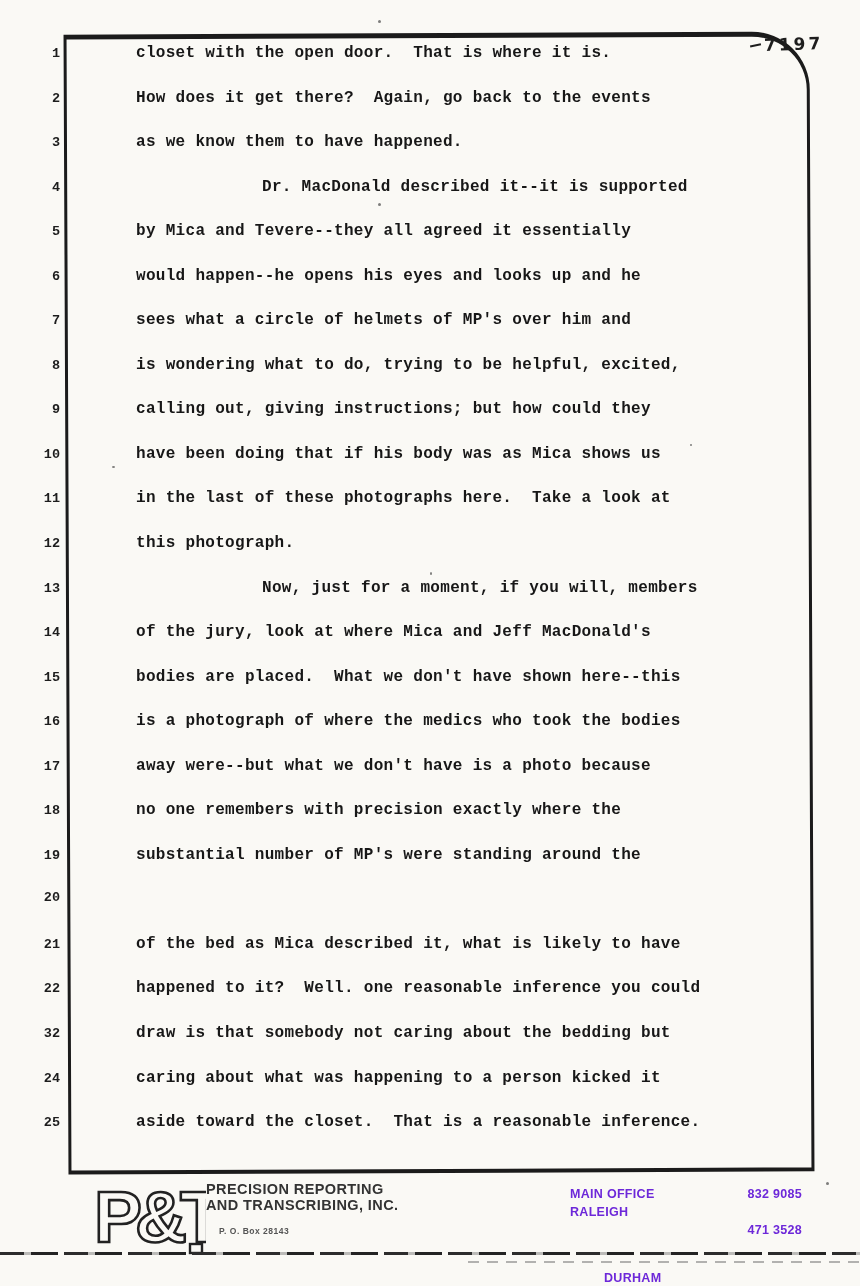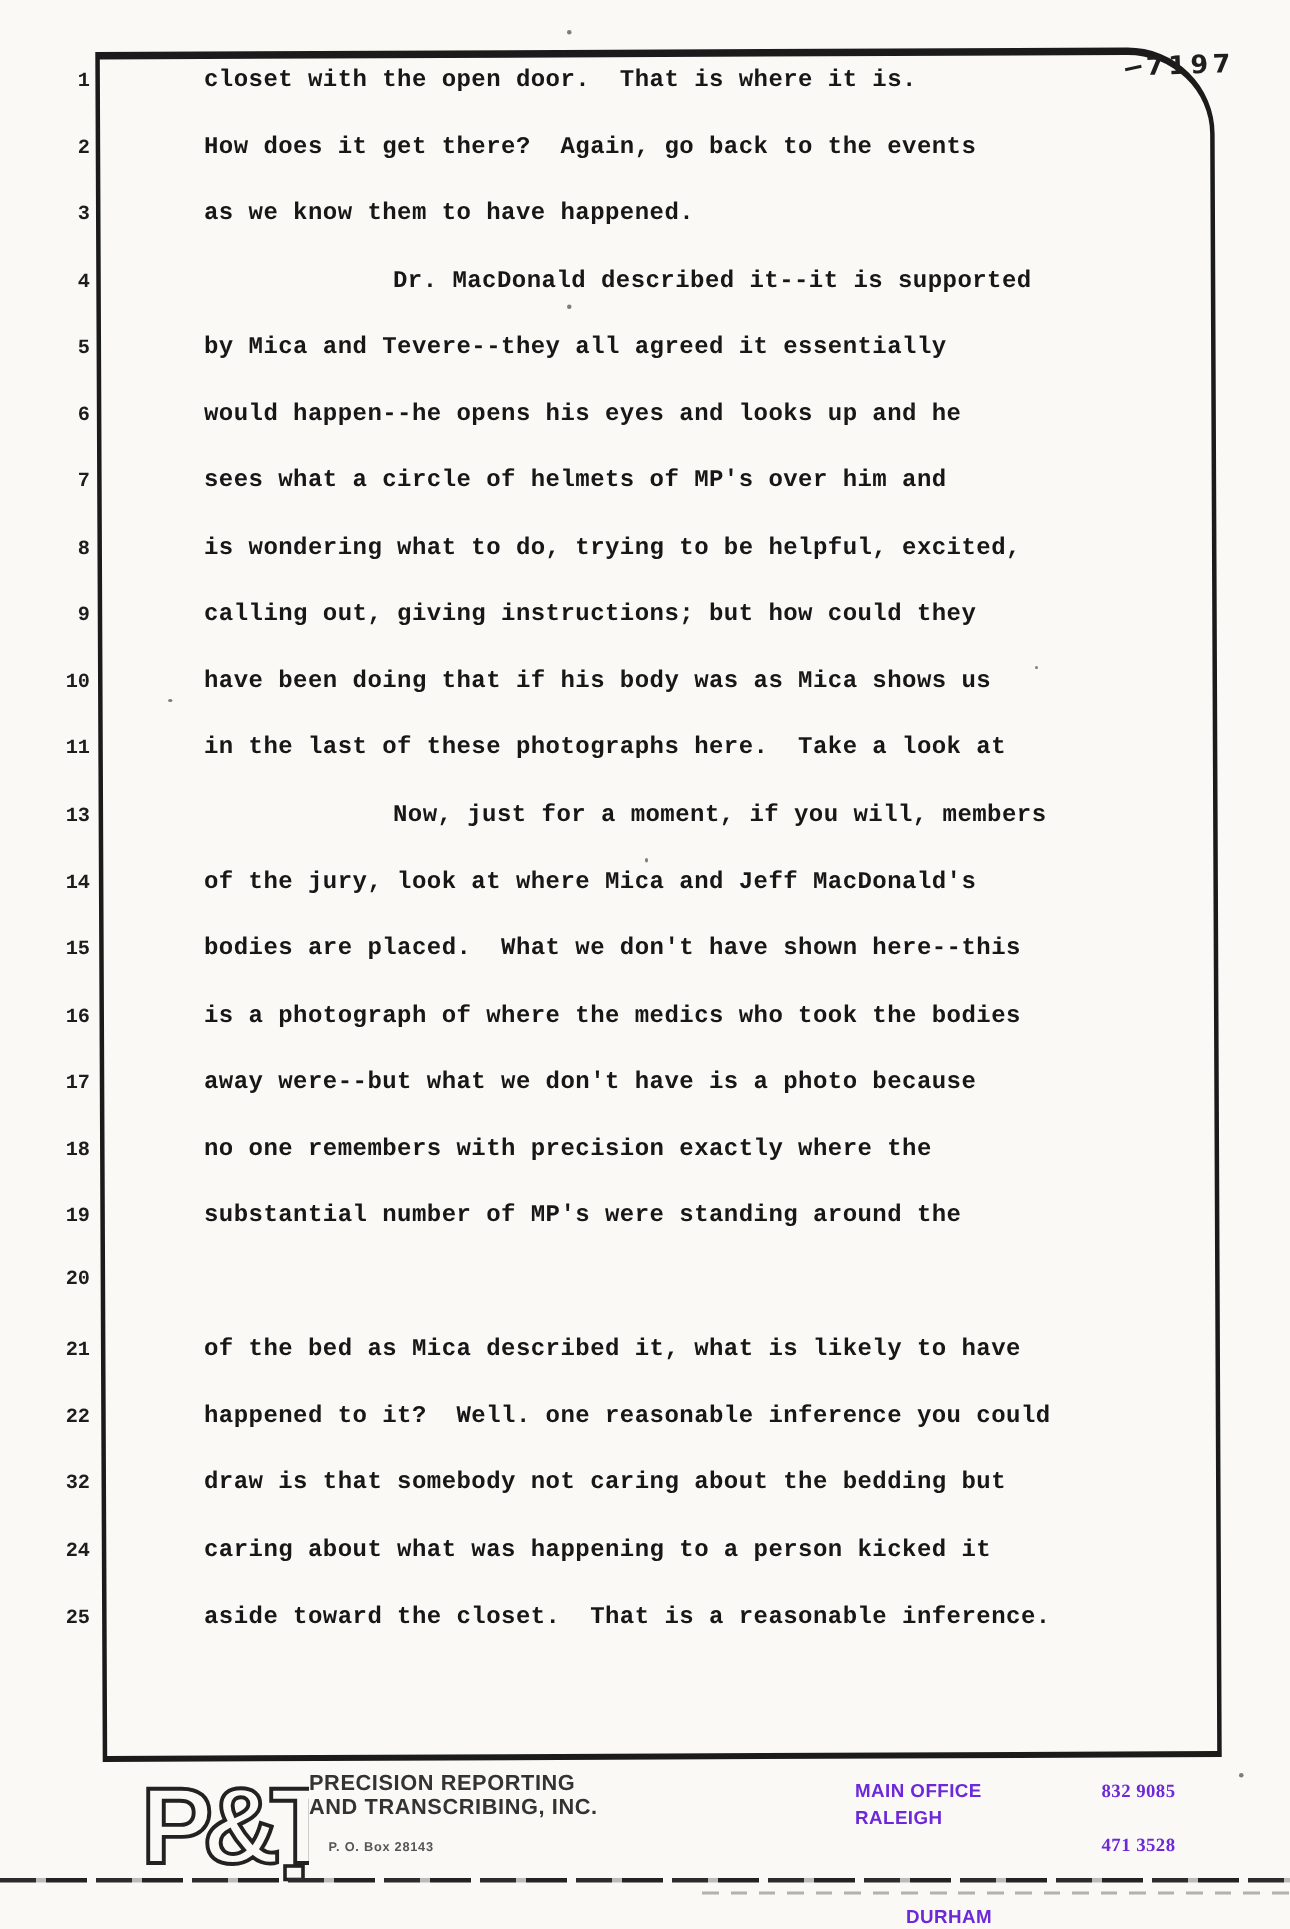--- a/index.html
+++ b/index.html
@@ -92,21 +92,21 @@
   }
   .offices {
     position:absolute; left:570px; top:13px;
     width:232px;
     font-size:12.5px; font-weight:bold; color:#6d28d9;
     letter-spacing:0.3px;
   }
   .office-row { display:flex; line-height:18.2px; }
   .office-row .o-label { flex:1; }
   .office-row.sub .o-label { padding-left:34px;margin-top:48px; }
-  .office-row .o-phone { flex:none; width:86px; text-align:center;font-family:Liberation Serif, serif; }
+  .office-row .o-phone { flex:none; width:86px; text-align:right; }
 
   
   .scan-edge1 {
     position:absolute; left:0; top:1252px;
     width:860px; height:3px;
     background:repeating-linear-gradient(90deg,
       #2c2c2c 0 24px, rgba(70,70,70,.35) 24px 31px,
       #232323 31px 58px, rgba(0,0,0,0) 58px 64px);
   }
   .scan-edge2 {
@@ -163,20 +163,24 @@
       <span class="t-num">9</span>
       <span class="t-text">calling out, giving instructions; but how could they</span>
     </div>
     <div class="t-row">
       <span class="t-num">10</span>
       <span class="t-text">have been doing that if his body was as Mica shows us</span>
     </div>
     <div class="t-row">
       <span class="t-num">11</span>
       <span class="t-text">in the last of these photographs here.  Take a look at</span>
+    </div>
+    <div class="t-row">
+      <span class="t-num">12</span>
+      <span class="t-text">this photograph.</span>
     </div>
     <div class="t-row">
       <span class="t-num">13</span>
       <span class="t-text indent">Now, just for a moment, if you will, members</span>
     </div>
     <div class="t-row">
       <span class="t-num">14</span>
       <span class="t-text">of the jury, look at where Mica and Jeff MacDonald's</span>
     </div>
     <div class="t-row">

